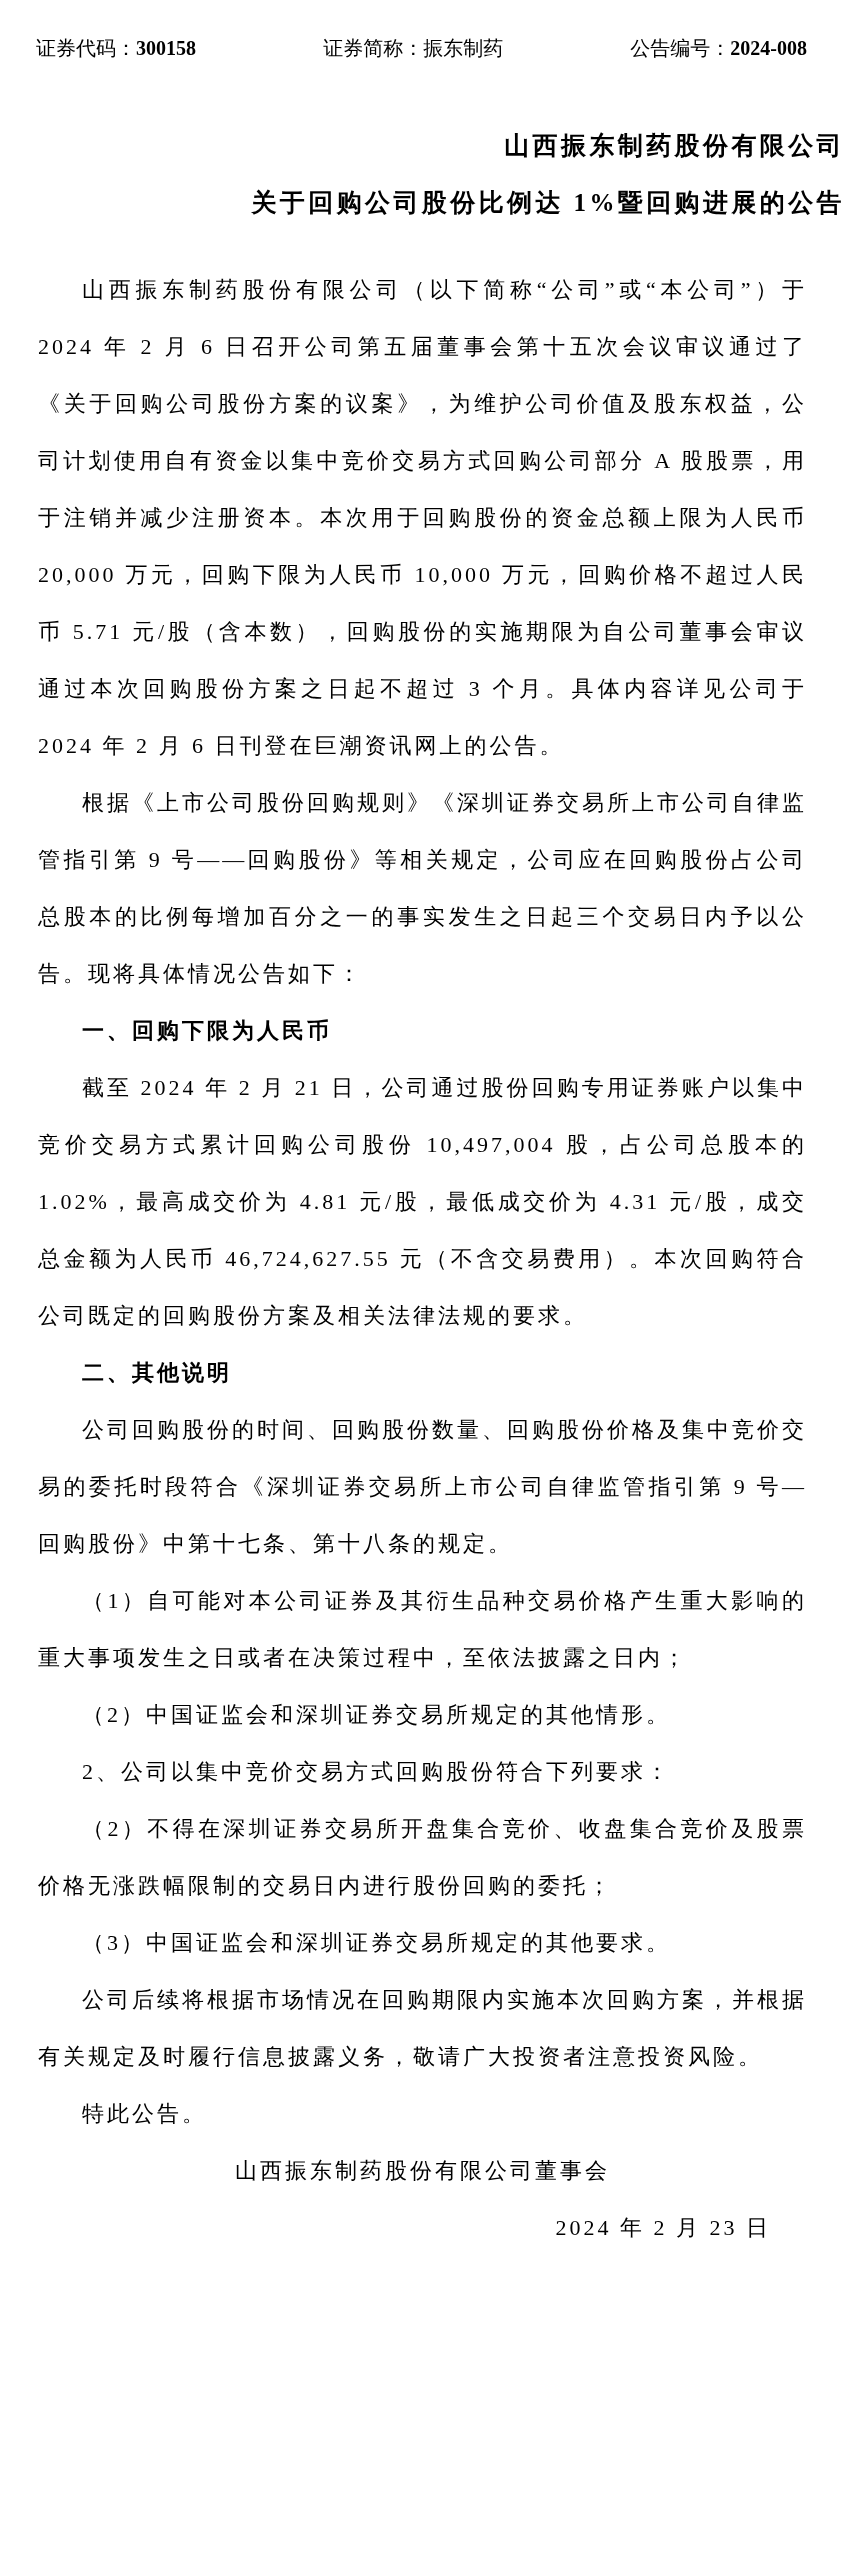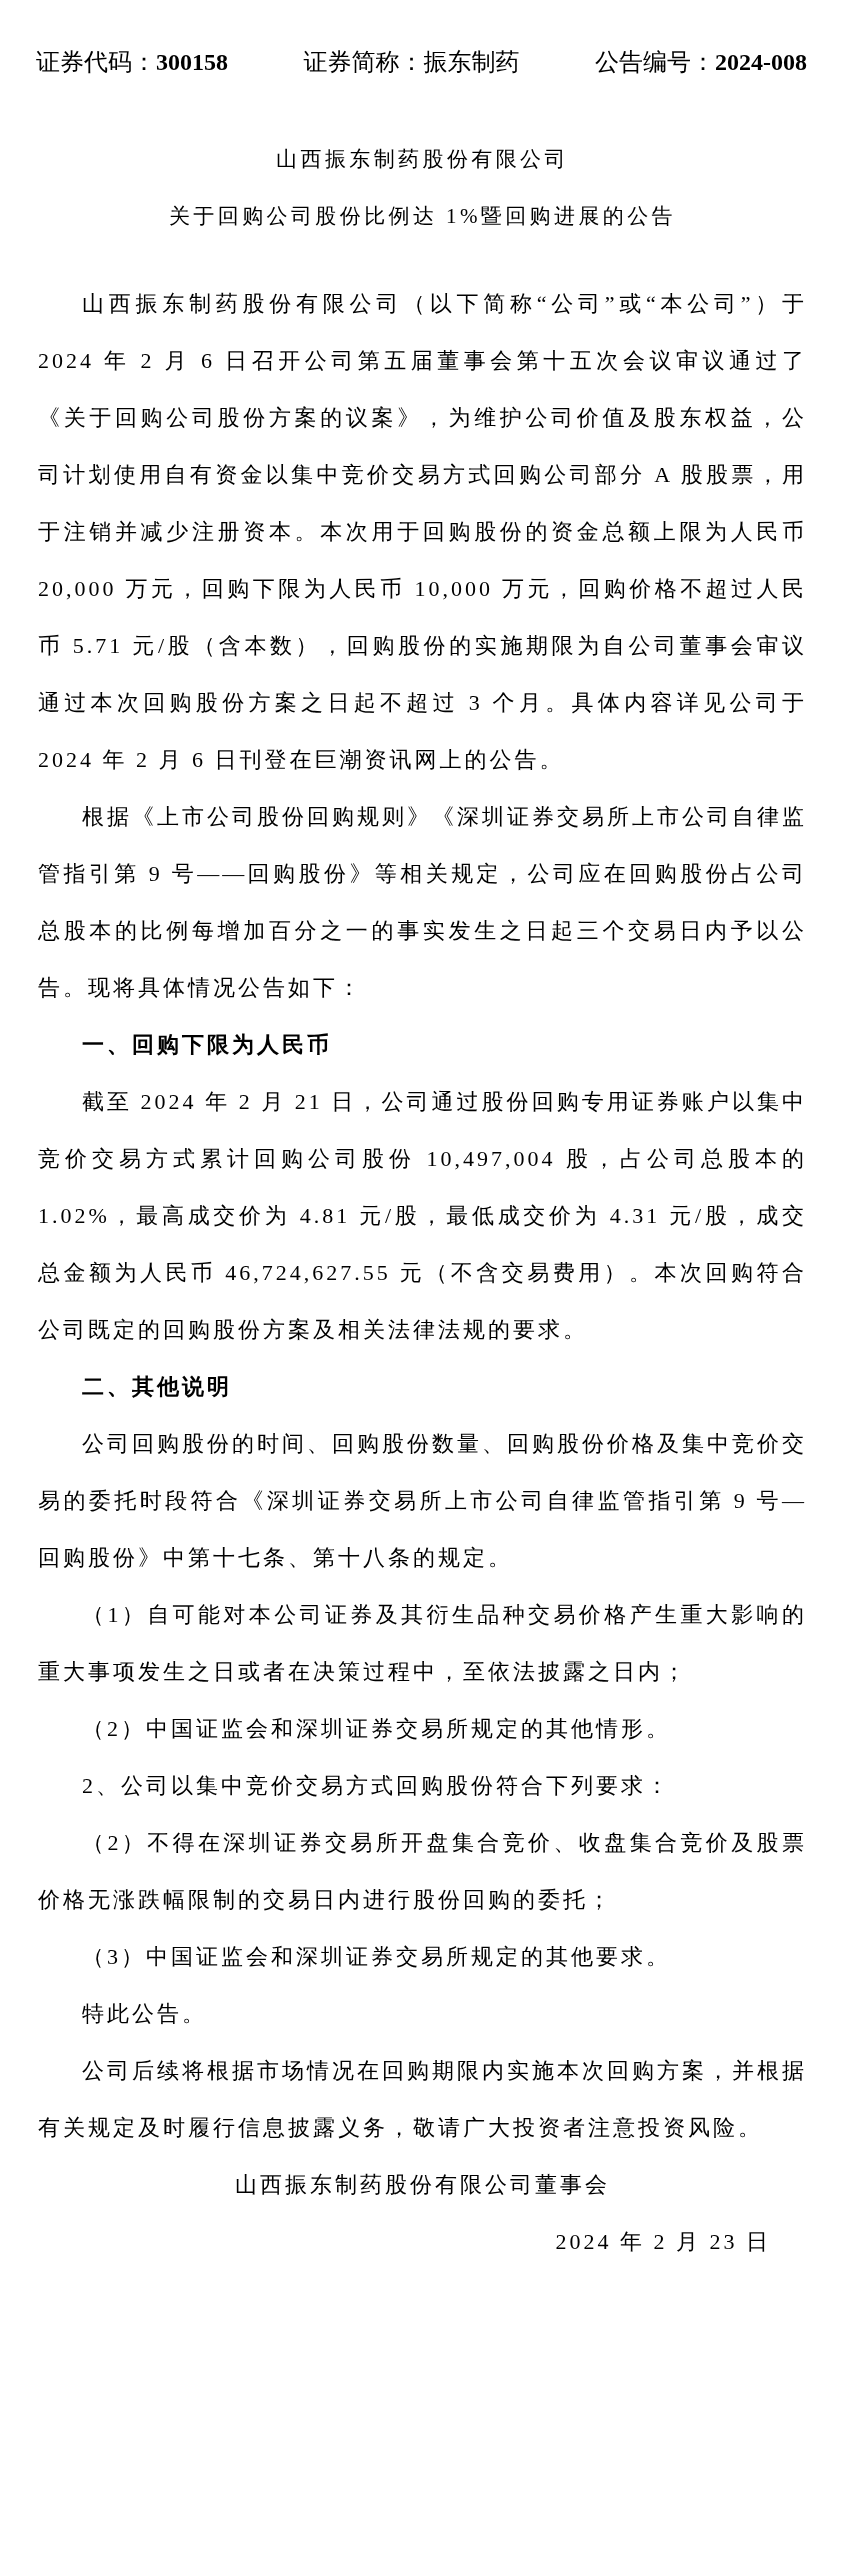--- a/index.html
+++ b/index.html
@@ -9,31 +9,31 @@
     height: 2576px;
     background: #ffffff;
     color: #000000;
     font-family: "Liberation Serif", "DejaVu Serif", serif;
     overflow: hidden;
     box-sizing: border-box;
   }
   .header {
     display: flex;
     justify-content: space-between;
-    padding: 48px 38px 0 36px;
-    font-size: 24px;
+    padding: 34px 38px 0 36px;
+    font-size: 20px;
     line-height: 29px;
     white-space: nowrap;
   }
   .header .num { font-weight: bold; }
   .title-wrap { margin-top: 54px; }
   .title-line {
-    text-align: center;
-    font-weight: normal;
-    font-size: 21px;
+    text-align: right;
+    font-weight: bold;
+    font-size: 25px;
     line-height: 57px;
     letter-spacing: 3.4px;
   }
   .notice-box {
     margin: 46px 16px 0 16px;
     border: 1.7px solid #000000;
     padding: 6.8px 10px 4.2px 12.7px;
     font-size: 22px;
     line-height: 56px;
     letter-spacing: 3.2px;
@@ -75,22 +75,22 @@
       <div class="para">根据《上市公司股份回购规则》《深圳证券交易所上市公司自律监管指引第 9 号——回购股份》等相关规定，公司应在回购股份占公司总股本的比例每增加百分之一的事实发生之日起三个交易日内予以公告。现将具体情况公告如下：</div>
       <div class="heading">一、回购下限为人民币</div>
       <div class="para">截至 2024 年 2 月 21 日，公司通过股份回购专用证券账户以集中竞价交易方式累计回购公司股份 10,497,004 股，占公司总股本的 1.02%，最高成交价为 4.81 元/股，最低成交价为 4.31 元/股，成交总金额为人民币 46,724,627.55 元（不含交易费用）。本次回购符合公司既定的回购股份方案及相关法律法规的要求。</div>
       <div class="heading">二、其他说明</div>
       <div class="para">公司回购股份的时间、回购股份数量、回购股份价格及集中竞价交易的委托时段符合《深圳证券交易所上市公司自律监管指引第 9 号—回购股份》中第十七条、第十八条的规定。</div>
       <div class="para">（1）自可能对本公司证券及其衍生品种交易价格产生重大影响的重大事项发生之日或者在决策过程中，至依法披露之日内；</div>
       <div class="para">（2）中国证监会和深圳证券交易所规定的其他情形。</div>
       <div class="para">2、公司以集中竞价交易方式回购股份符合下列要求：</div>
       <div class="para">（2）不得在深圳证券交易所开盘集合竞价、收盘集合竞价及股票价格无涨跌幅限制的交易日内进行股份回购的委托；</div>
       <div class="para">（3）中国证监会和深圳证券交易所规定的其他要求。</div>
+      <div class="para">公司后续将根据市场情况在回购期限内实施本次回购方案，并根据有关规定及时履行信息披露义务，敬请广大投资者注意投资风险。</div>
       <div class="para">特此公告。</div>
-      <div class="para">公司后续将根据市场情况在回购期限内实施本次回购方案，并根据有关规定及时履行信息披露义务，敬请广大投资者注意投资风险。</div>
     </div>
 
   <div class="signature">
     <div class="sig-company">山西振东制药股份有限公司董事会</div>
     <div class="sig-date">2024 年 2 月 23 日</div>
   </div>
 
 </div>
 
 

